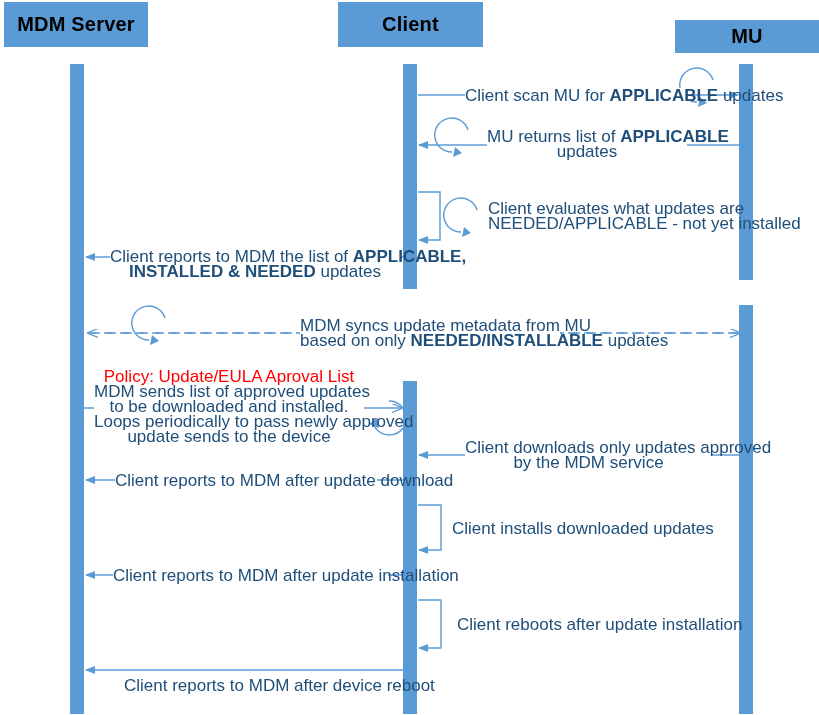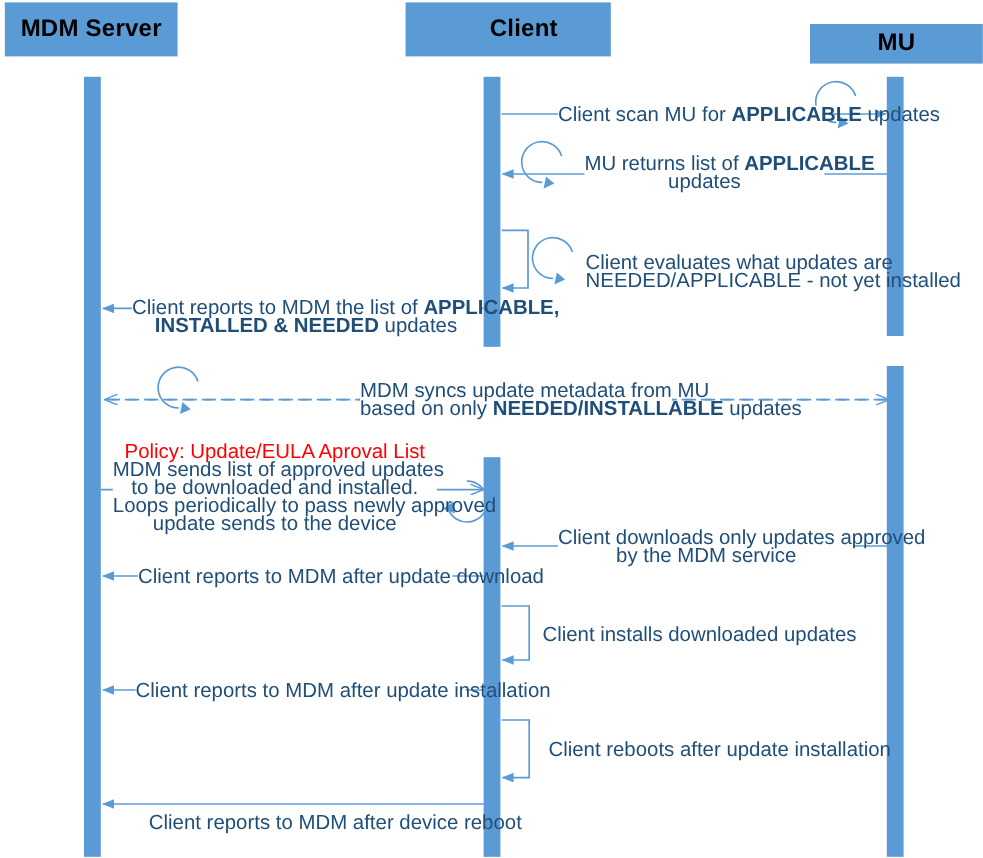--- a/index.html
+++ b/index.html
@@ -63,21 +63,21 @@
   }
 </style>
 </head>
 <body>
 
 <div id="canvas">
 
   <div class="hdr" style="left:4px; top:2px; width:144px; height:45px;">
     <span>MDM Server</span>
   </div>
-  <div class="hdr" style="left:338px; top:2px; width:145px; height:45px;padding-left:26px;">
+  <div class="hdr" style="left:338px; top:2px; width:145px; height:45px;">
     <span>Client</span>
   </div>
   <div class="hdr" style="left:675px; top:20px; width:144px; height:33px;">
     <span>MU</span>
   </div>
 
   <div class="lifeline" style="left:70px; top:64px; height:650px;"></div>
 
   <div class="lifeline" style="left:403px; top:64px; height:225px;"></div>
   <div class="lifeline" style="left:403px; top:381px; height:333px;"></div>
@@ -161,21 +161,21 @@
 
   <div class="msg-label" style="left:465px; top:88px; width:225px; background:#ffffff;">
     <span><span>Client scan MU for </span><b>APPLICABLE</b><span> updates</span></span>
   </div>
 
   <div class="msg-label" style="left:487px; top:129px; width:200px; background:#ffffff;">
     <div><span>MU returns list of </span><b>APPLICABLE</b></div>
     <div><span>updates</span></div>
   </div>
 
-  <div class="msg-label" style="left:488px; top:211px; width:225px;">
+  <div class="msg-label" style="left:488px; top:201px; width:225px;">
     <div><span>Client evaluates what updates are</span></div>
     <div><span>NEEDED/APPLICABLE - not yet installed</span></div>
   </div>
 
   <div class="msg-label" style="left:110px; top:249px; width:290px; background:#ffffff;">
     <div><span>Client reports to MDM the list of </span><b>APPLICABLE,</b></div>
     <div><b>INSTALLED &amp; NEEDED</b><span> updates</span></div>
   </div>
 
   <div class="msg-label" style="left:300px; top:318px; width:260px; background:#ffffff;">

